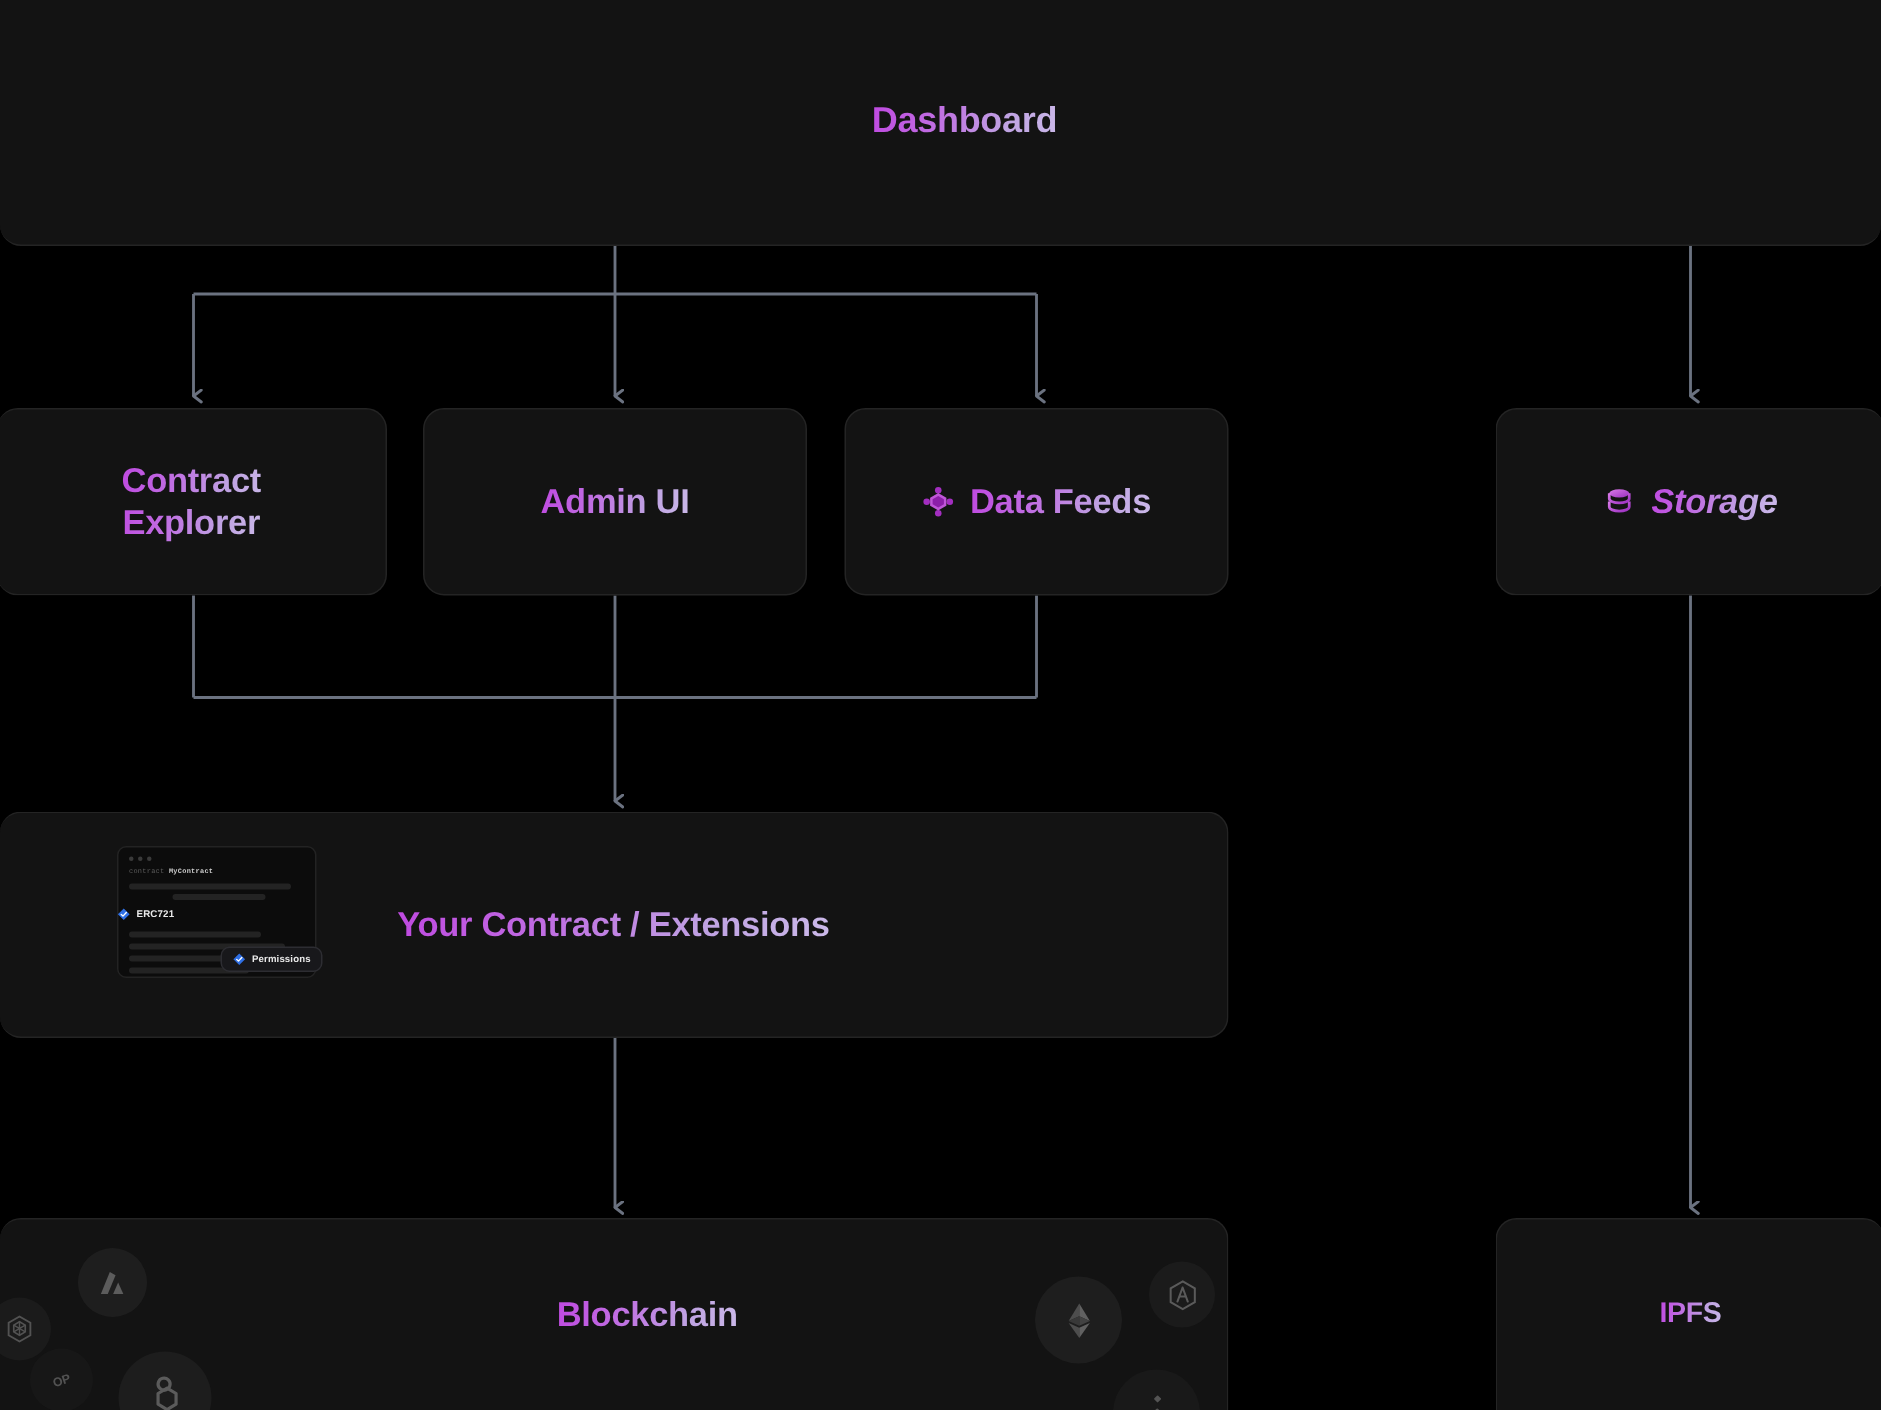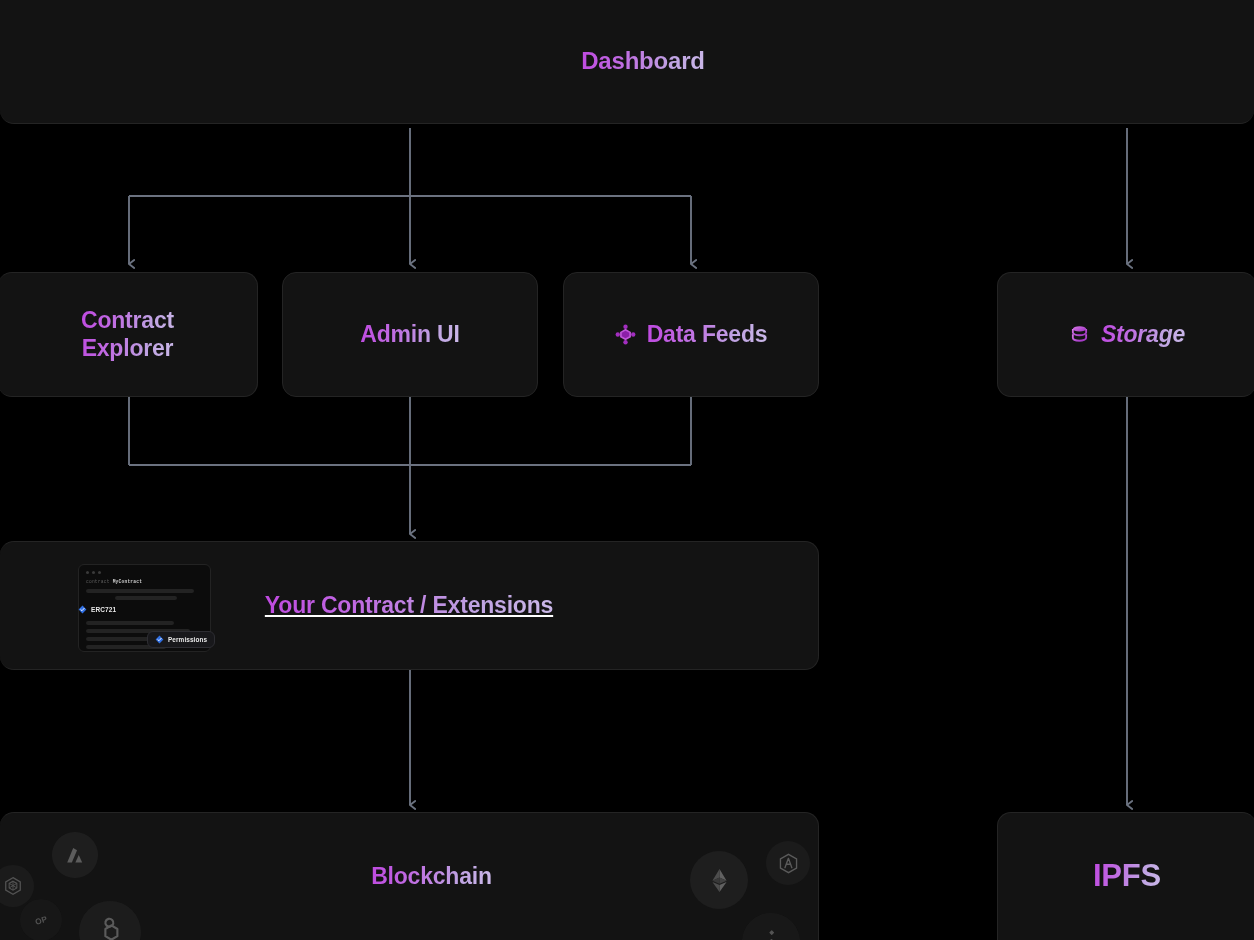--- a/index.html
+++ b/index.html
@@ -64,21 +64,21 @@
     align-items: center;
     justify-content: center;
     gap: 11px;
     position: relative;
     z-index: 3;
   }
 
   
   #node-dashboard {
     left: 0px;  top: 0px;
-    width: 1254px; height: 124px;
+    width: 1254px; height: 164px;
     border-top: none;
     border-left: none;
     border-right: none;
     border-radius: 0 0 14px 14px;
     padding-left: 32px;
   }
   #node-dashboard .node-label { font-size: 24px; }
 
   #node-contract-explorer {
     left: -2px; top: 272px;
@@ -101,44 +101,43 @@
 
   #node-storage {
     left: 997px; top: 272px;
     width: 259px; height: 125px;
     border-right: none;
   }
   #node-storage .node-label { font-size: 23px; font-style: italic; }
 
   #node-your-contract {
     left: 0px; top: 541px;
-    width: 819px; height: 129px;
+    width: 819px; height: 151px;
     border-left: none;
     justify-content: center;
-    text-decoration: underline;
   }
   #node-your-contract .node-label { font-size: 23px; }
 
   #node-blockchain {
     left: 0px; top: 812px;
     width: 819px; height: 128px;
     border-left: none;
     border-bottom: none;
     border-radius: 14px 14px 0 0;
   }
   #node-blockchain .node-label { font-size: 23px; margin-left: 45px; }
 
   #node-ipfs {
     left: 997px; top: 812px;
     width: 259px; height: 128px;
     border-right: none;
     border-bottom: none;
     border-radius: 14px 14px 0 0;
   }
-  #node-ipfs .node-label { font-size: 31px; }
+  #node-ipfs .node-label { font-size: 19px; }
 
   
   .inline-icon {
     display: inline-flex;
     align-items: center;
     justify-content: center;
     flex: none;
   }
 
   

